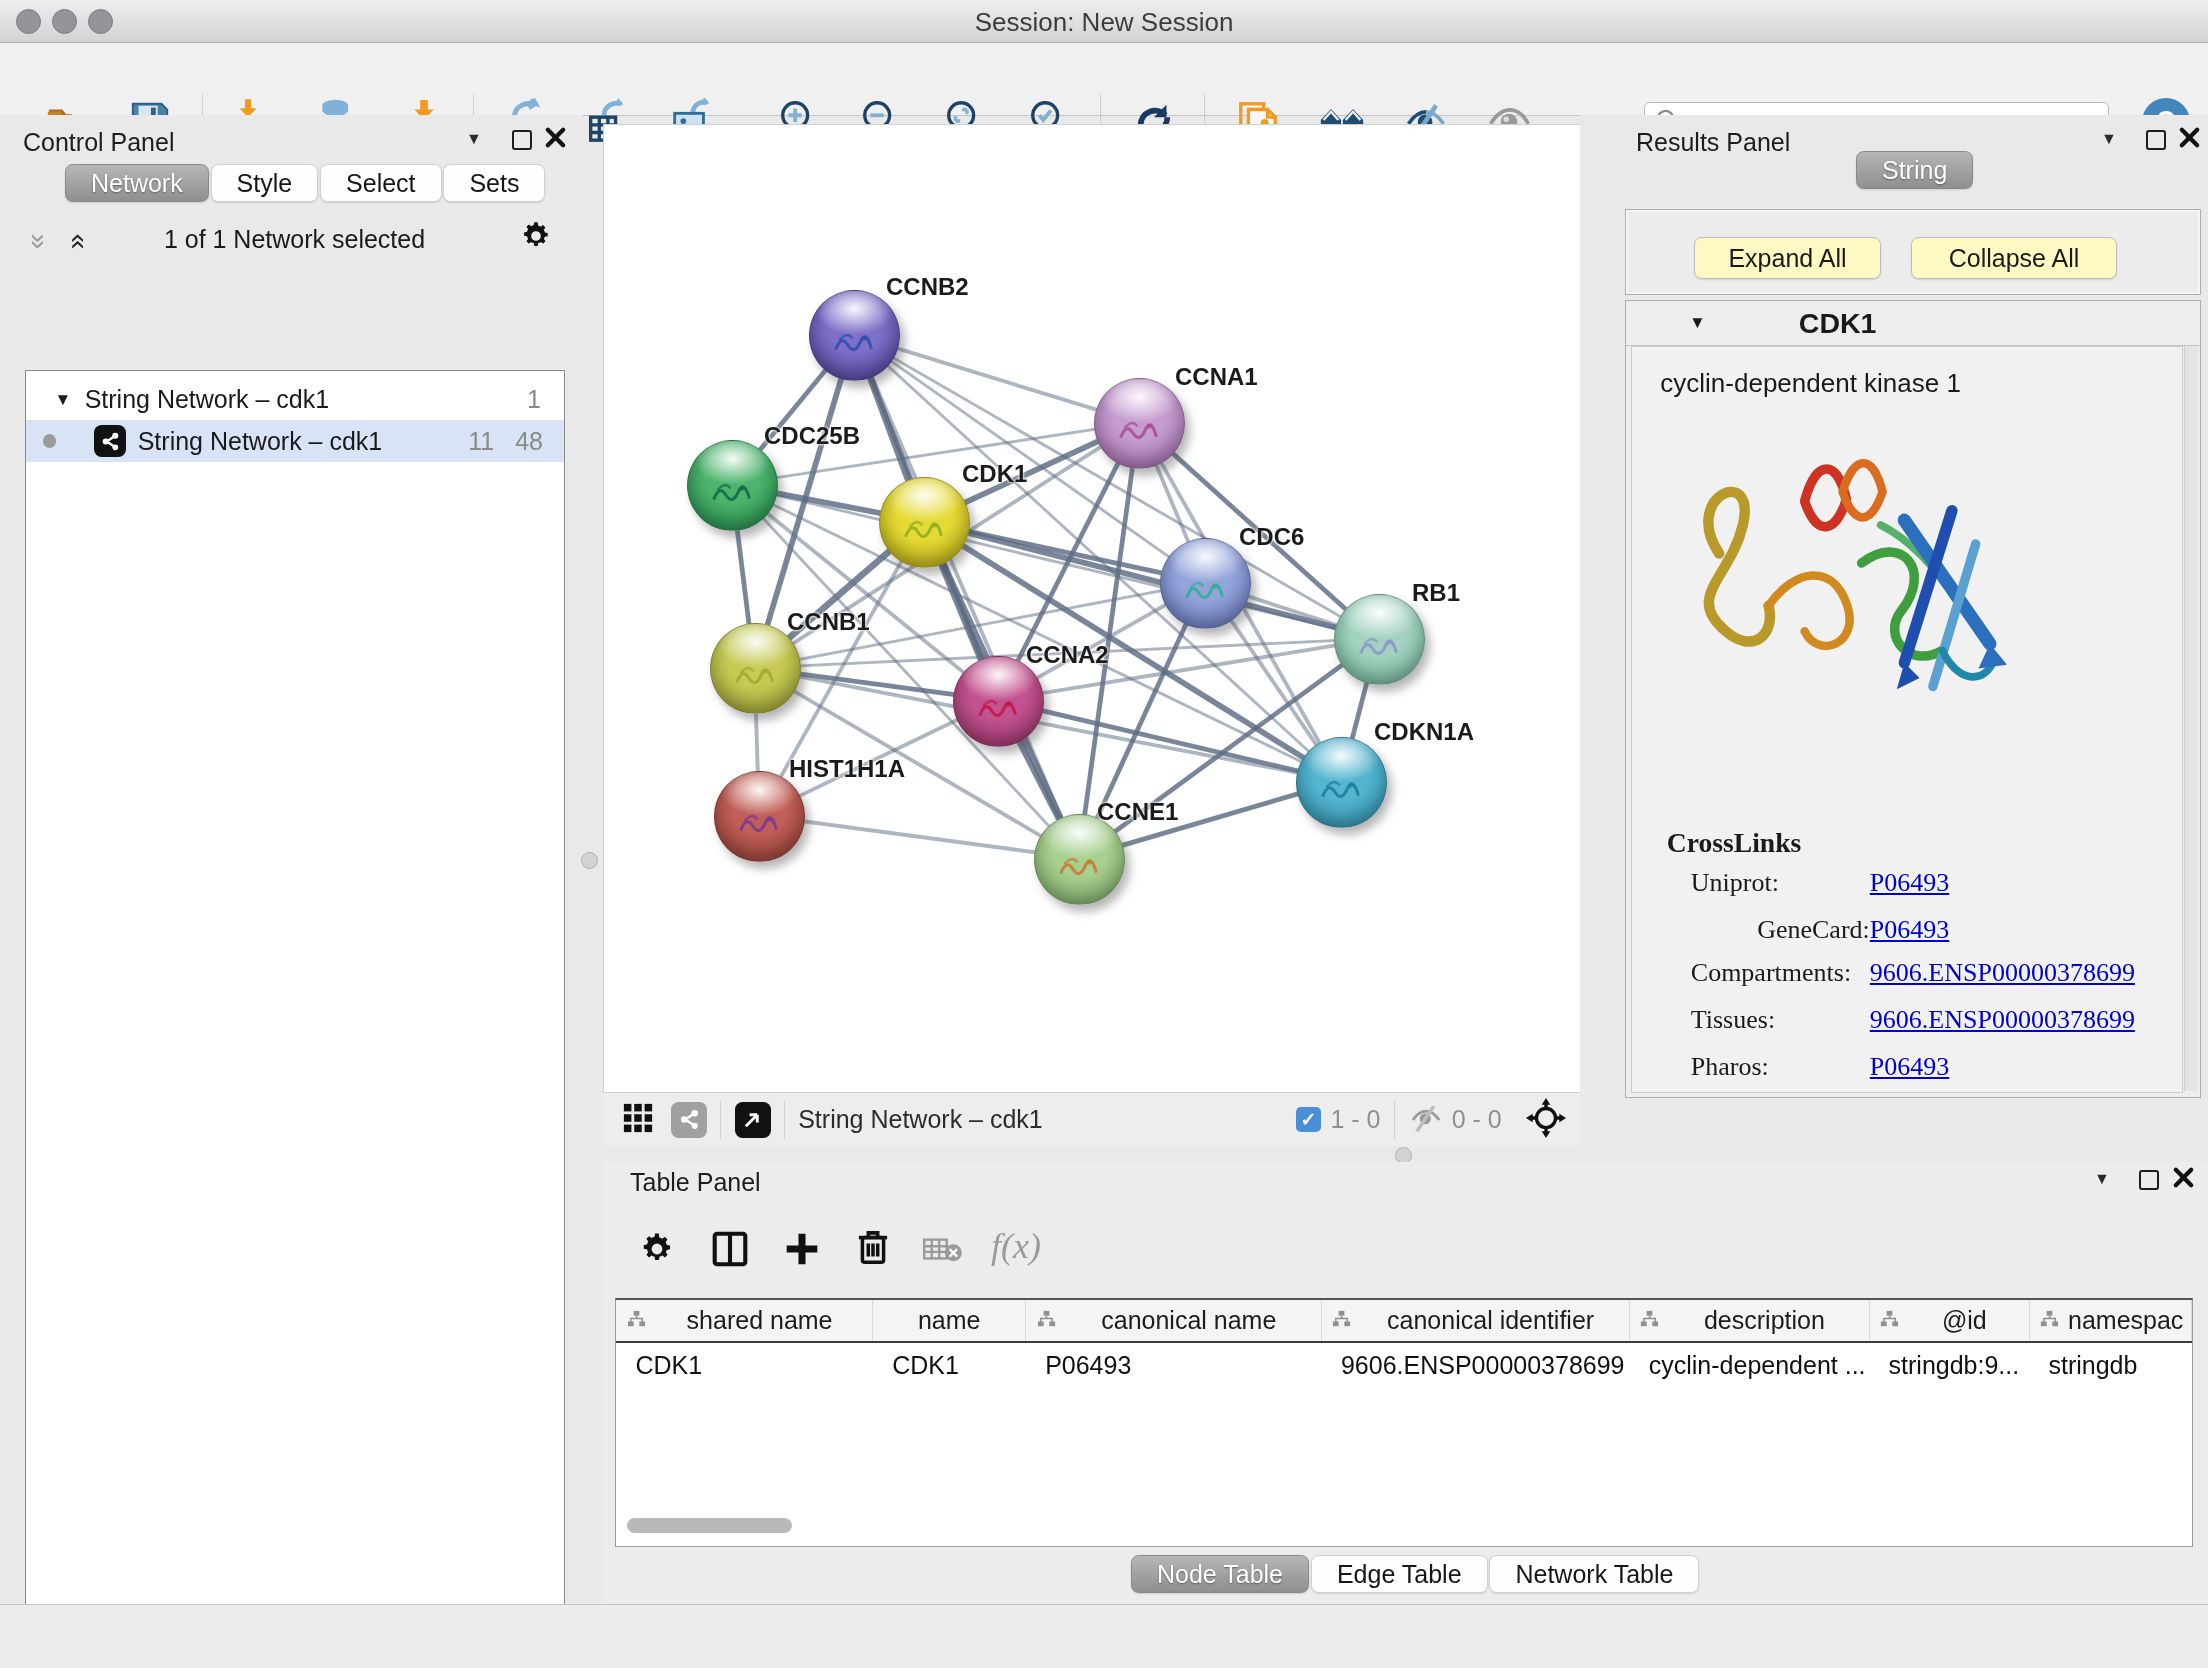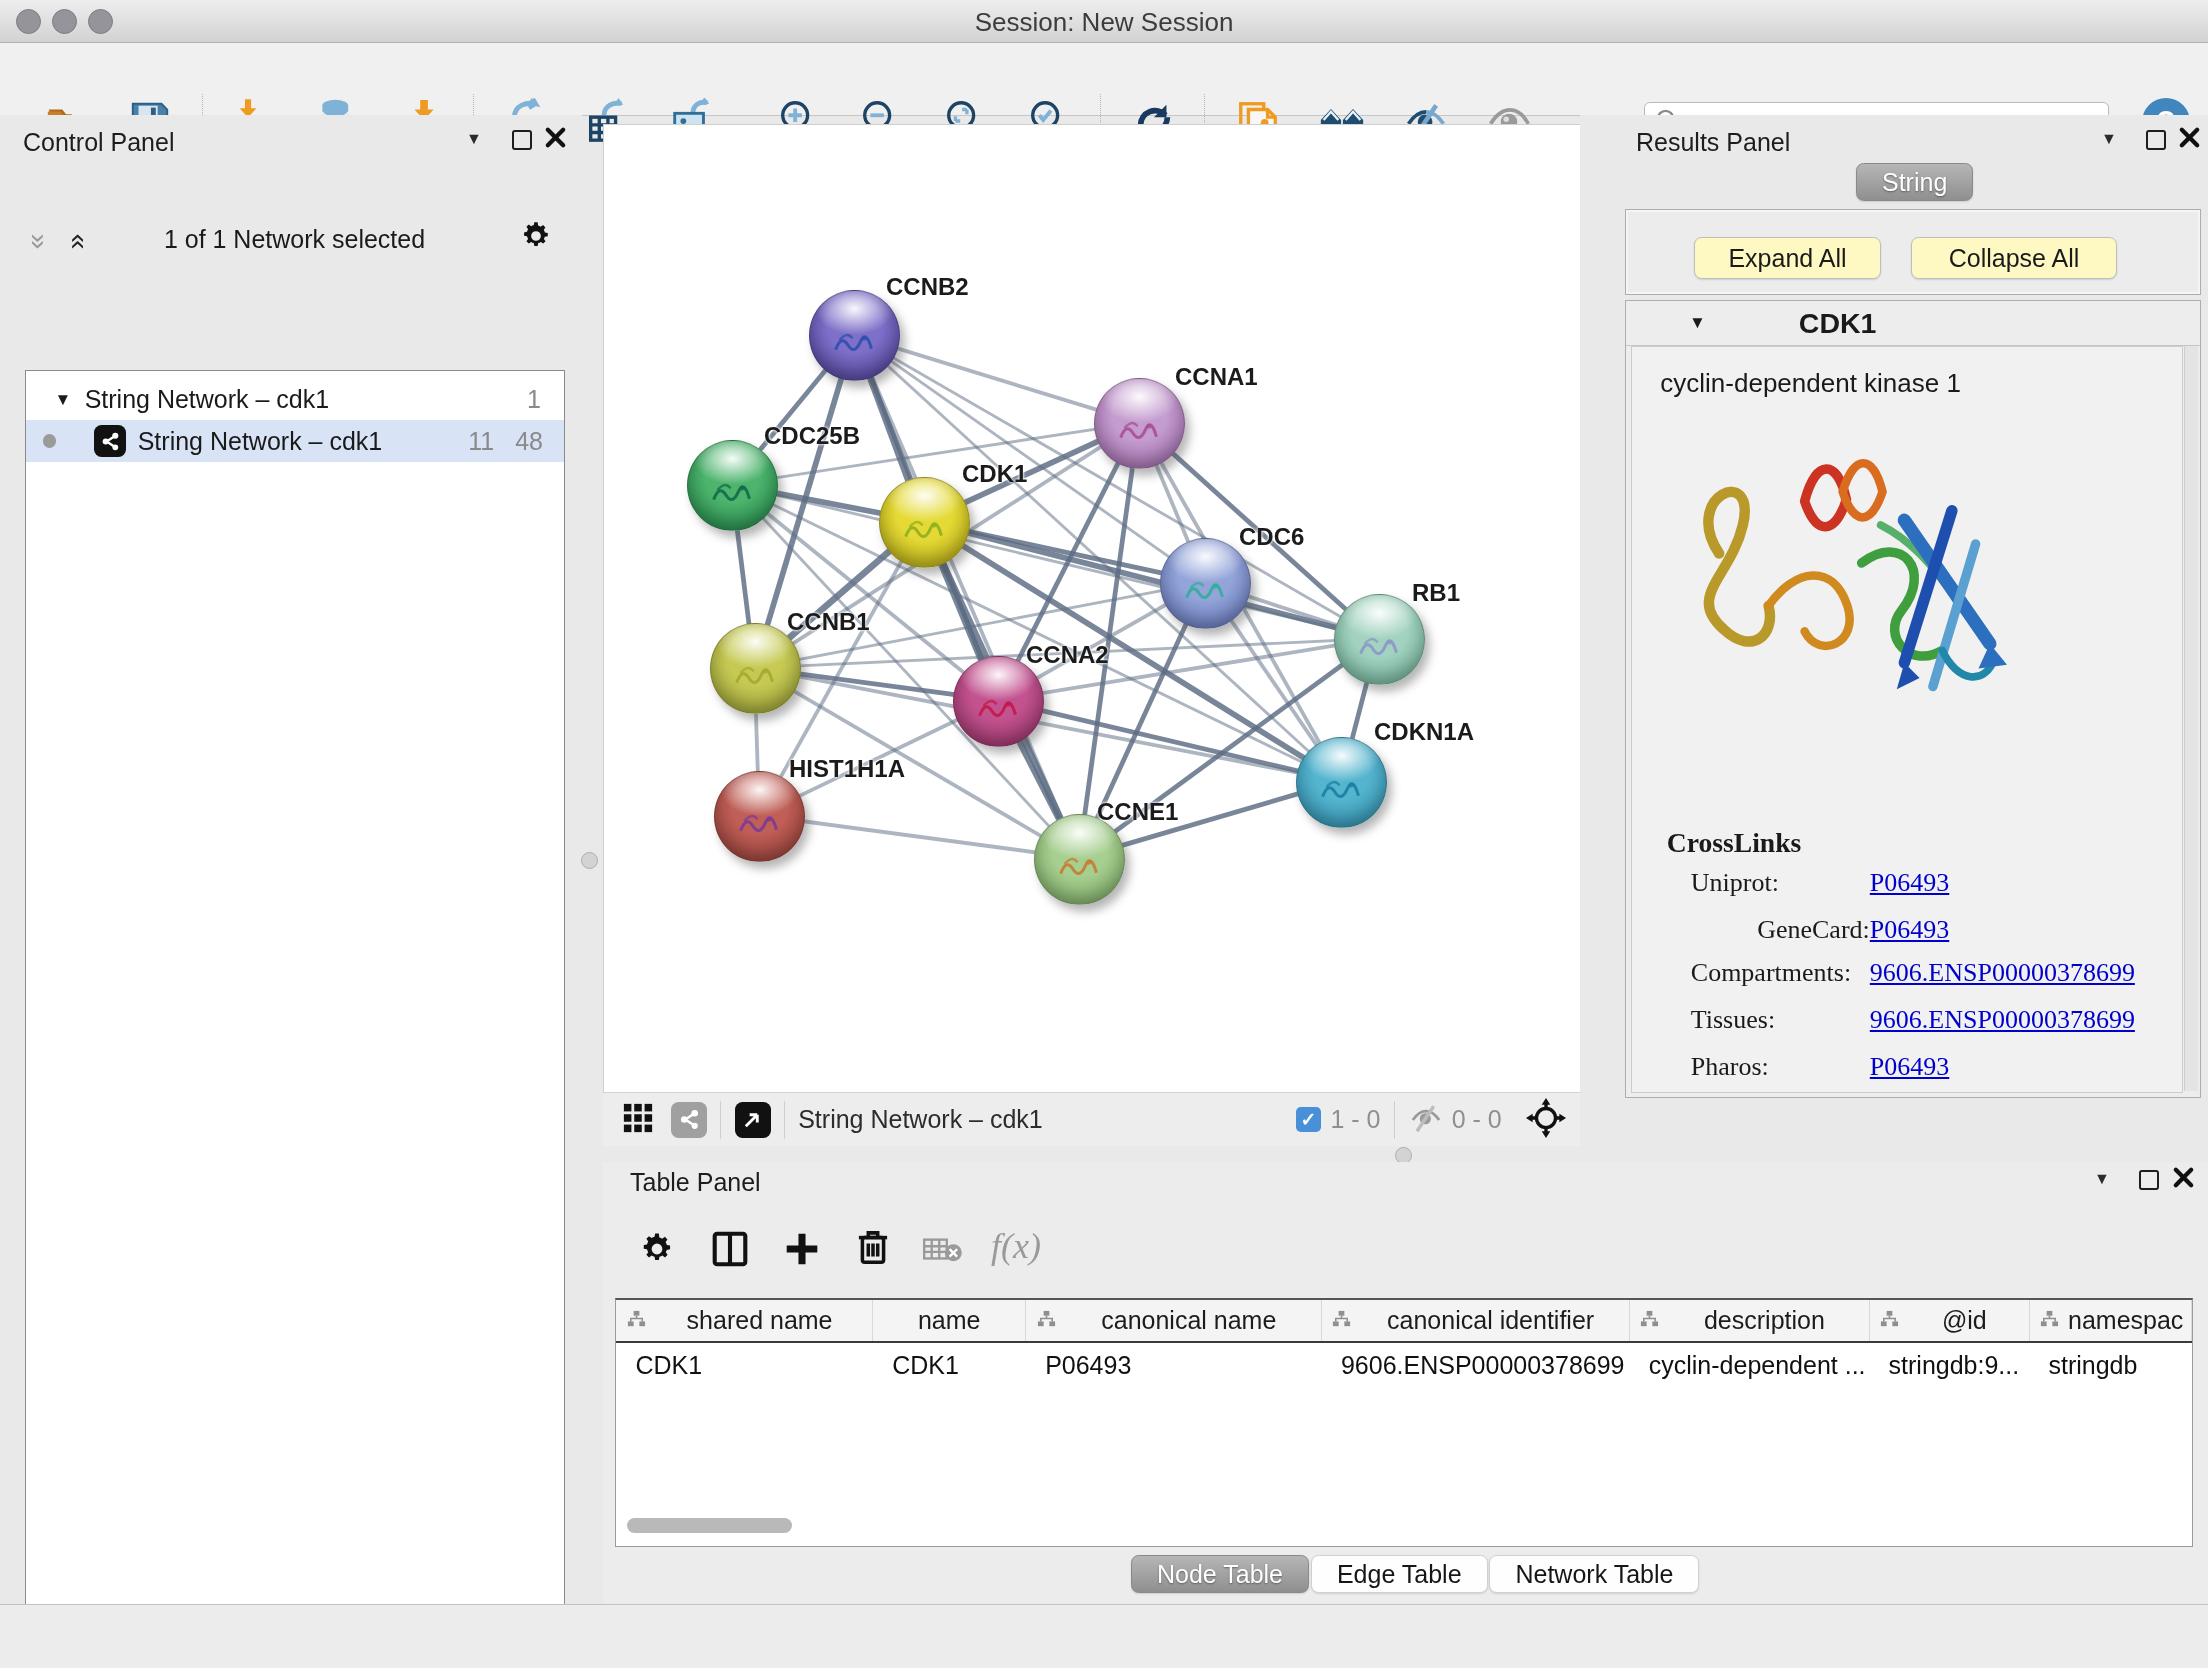--- a/index.html
+++ b/index.html
@@ -269,20 +269,26 @@
 
 <div class="abs ctl-bg">
   <div class="abs panel-title" style="left:23px;top:13.3px">Control Panel</div>
   <span class="abs tri" style="left:466px;top:15px">▼</span>
   <span class="abs float-ico" style="left:512px;top:15px"></span>
   <span class="abs" style="left:544px;top:11.4px">
     <svg width="23" height="23" viewBox="0 0 24 24">
         <path d="M4 4 20 20M20 4 4 20" stroke="#111" stroke-width="4.5" stroke-linecap="round"></path>
       </svg>
   </span>
+  <div class="abs" id="control-tabs" style="left:65px;top:49px;display:flex;gap:1.9px">
+      <div class="tab active">Network</div>
+      <div class="tab">Style</div>
+      <div class="tab">Select</div>
+      <div class="tab">Sets</div>
+    </div>
   <span class="abs" style="left:32px;top:110px;color:#9a9a9a;font-size:28.5px;transform:rotate(90deg)">»</span>
   <span class="abs" style="left:68px;top:110px;color:#222;font-size:28.5px;transform:rotate(-90deg)">»</span>
   <div class="abs" style="left:114px;top:110px;width:361px;text-align:center;font-size:25px">1 of 1 Network selected</div>
   <span class="abs" style="left:518px;top:103px">
     <svg width="36" height="36" viewBox="0 0 26 26">
         <path fill="#111" d="M19.4 13.6l2.1-.4v-2.4l-2.1-.4a7 7 0 0 0-.8-1.9l1.2-1.7-1.7-1.7-1.7 1.2a7 7 0 0 0-1.9-.8L14.2 3h-2.4l-.4 2.1a7 7 0 0 0-1.9.8L7.8 4.7 6.1 6.4l1.2 1.7a7 7 0 0 0-.8 1.9l-2.1.4v2.4l2.1.4c.2.7.4 1.3.8 1.9l-1.2 1.7 1.7 1.7 1.7-1.2c.6.4 1.2.6 1.9.8l.4 2.1h2.4l.4-2.1c.7-.2 1.3-.4 1.9-.8l1.7 1.2 1.7-1.7-1.2-1.7c.4-.6.6-1.2.8-1.9zM13 16.5a3.5 3.5 0 1 1 0-7 3.5 3.5 0 0 1 0 7z"></path>
       </svg>
   </span>
   <div class="abs tree-box">
     <div class="tree-row" style="top:7.6px">
@@ -504,21 +510,21 @@
 
 <div class="abs res-bg">
   <div class="abs panel-title" style="left:56px;top:13.3px">Results Panel</div>
   <span class="abs tri" style="left:521px;top:15px">▼</span>
   <span class="abs float-ico" style="left:566px;top:15px"></span>
   <span class="abs" style="left:598px;top:11.4px">
     <svg width="23" height="23" viewBox="0 0 24 24">
         <path d="M4 4 20 20M20 4 4 20" stroke="#111" stroke-width="4.5" stroke-linecap="round"></path>
       </svg>
   </span>
-  <div class="abs tab active" style="left:276px;top:48px">String</div>
+  <div class="abs tab active" style="left:276px;top:36px">String</div>
 </div>
 <div class="abs res-box1">
   <div class="abs btn" style="left:68px;top:27px;width:185px">Expand All</div>
   <div class="abs btn" style="left:285px;top:27px;width:204px">Collapse All</div>
 </div>
 <div class="abs res-box2">
   <div class="res-entry-header">
     <span style="margin-left:63px;font-size:17px">▼</span>
     <span style="margin-left:93px;font-size:28.5px;font-weight:bold">CDK1</span>
   </div>

